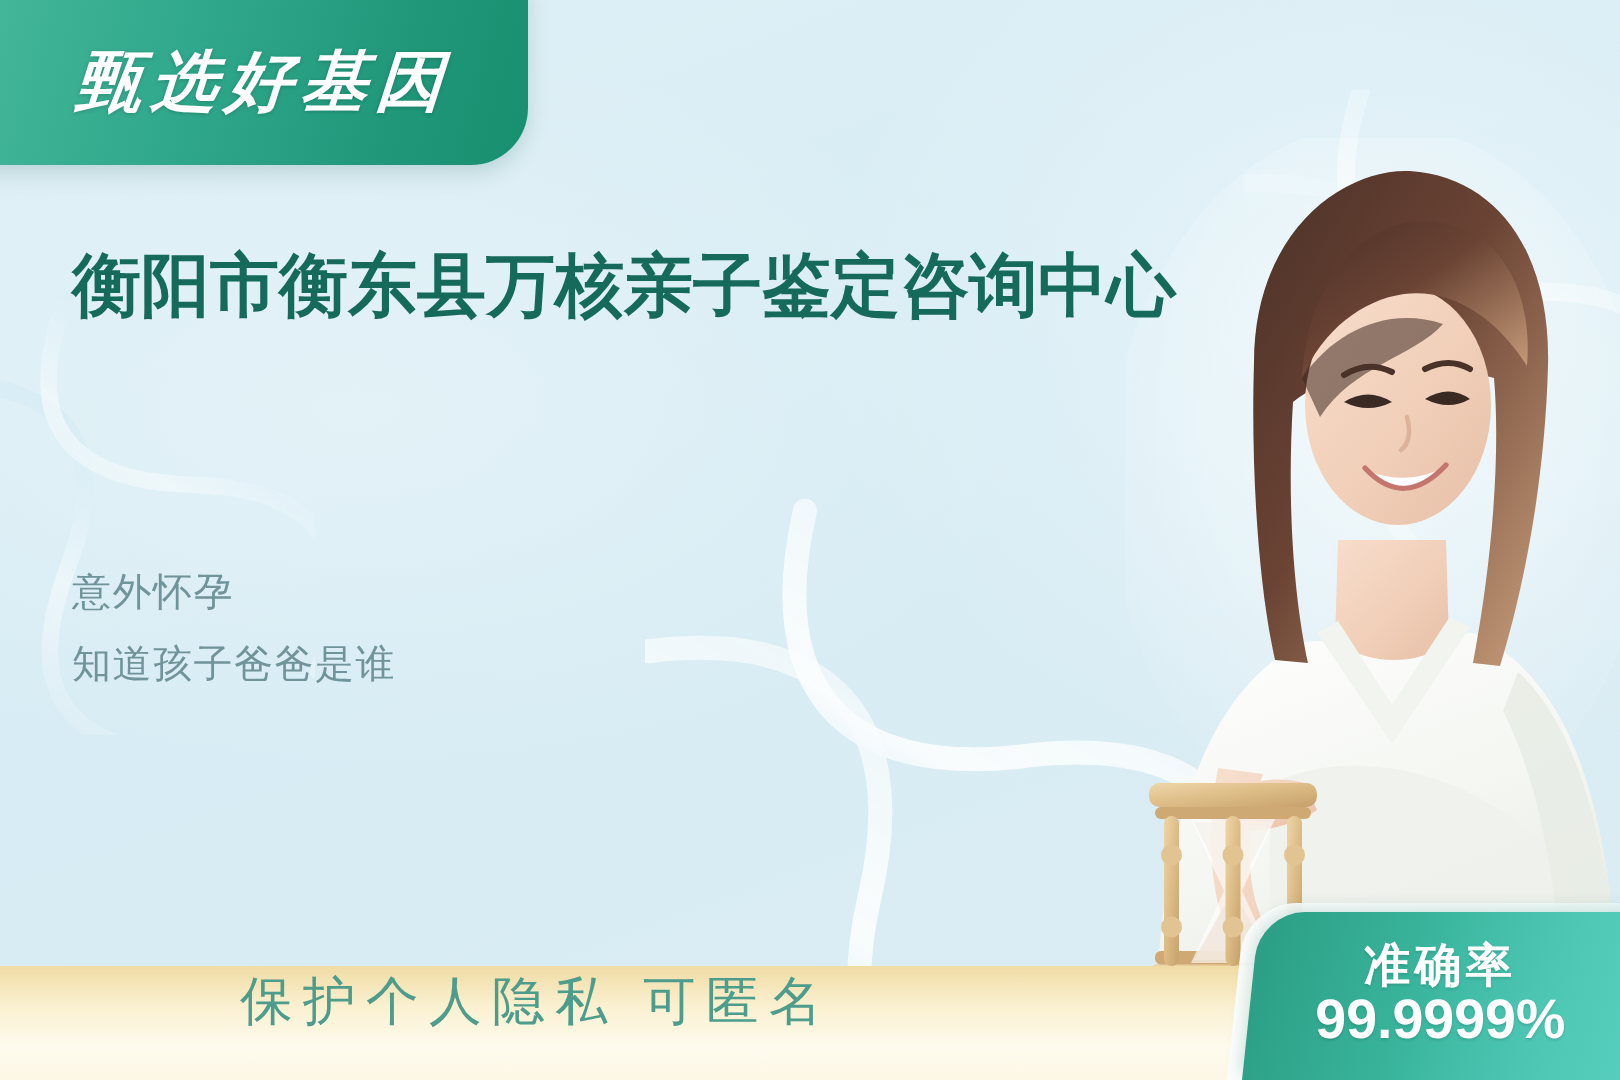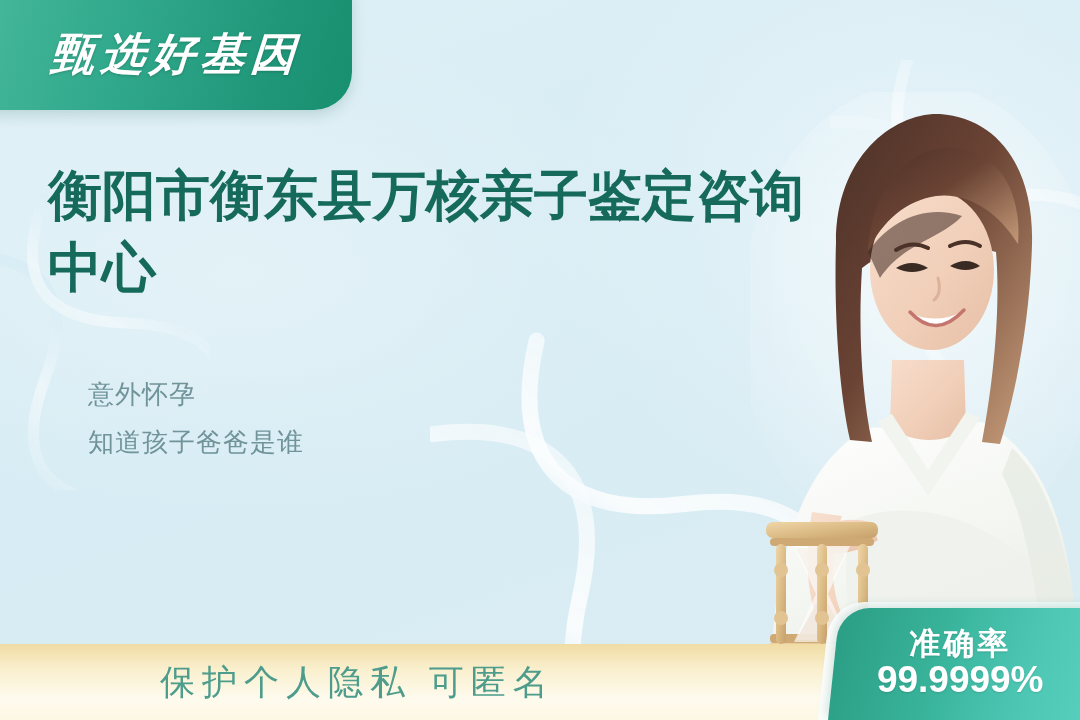--- a/index.html
+++ b/index.html
@@ -73,53 +73,51 @@
     pointer-events: none;
   }
 
   
   .headline {
     position: absolute;
     left: 48px;
     top: 160px;
     width: 800px;
     color: #166a5b;
-    font-size: 54px;
+    font-size: 46px;
     line-height: 1.33;
     font-weight: 700;
     letter-spacing: 0px;
   }
 
   
   .copy {
     position: absolute;
     left: 48px;
     top: 370px;
     width: 520px;
-    margin-left: 40px;
   }
   .copy-line {
     color: #70949a;
     font-size: 26px;
     line-height: 48px;
     font-weight: 400;
     letter-spacing: 1px;
     white-space: nowrap;
   }
 
   
   .bottom-band {
     position: absolute;
     left: 0;
     bottom: 0;
     width: 1080px;
     height: 76px;
     background: linear-gradient(180deg, #f0dca4 0%, #faf0cf 34%, #fefbee 72%, #fdf7e4 100%);
     display: flex;
-    align-items: center;
   }
   .bottom-band-text {
     margin-left: 160px;
     color: #4e9d8c;
     font-size: 35px;
     letter-spacing: 7px;
     font-weight: 400;
     white-space: nowrap;
   }
 

